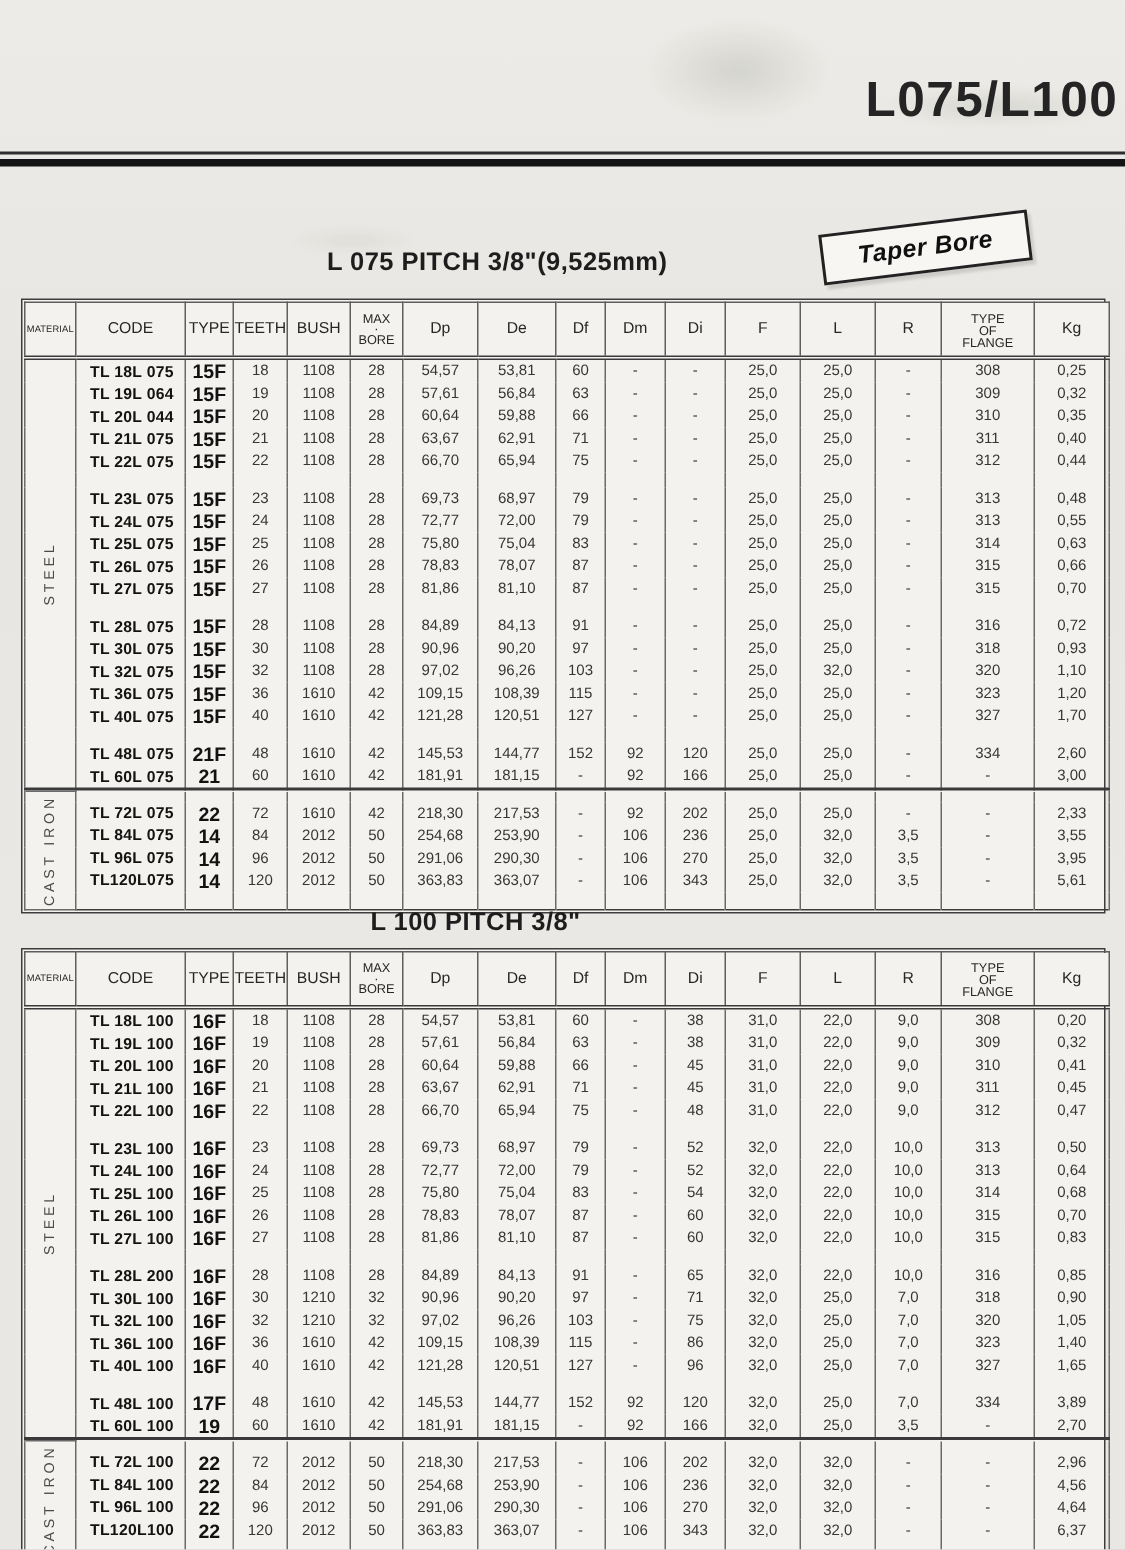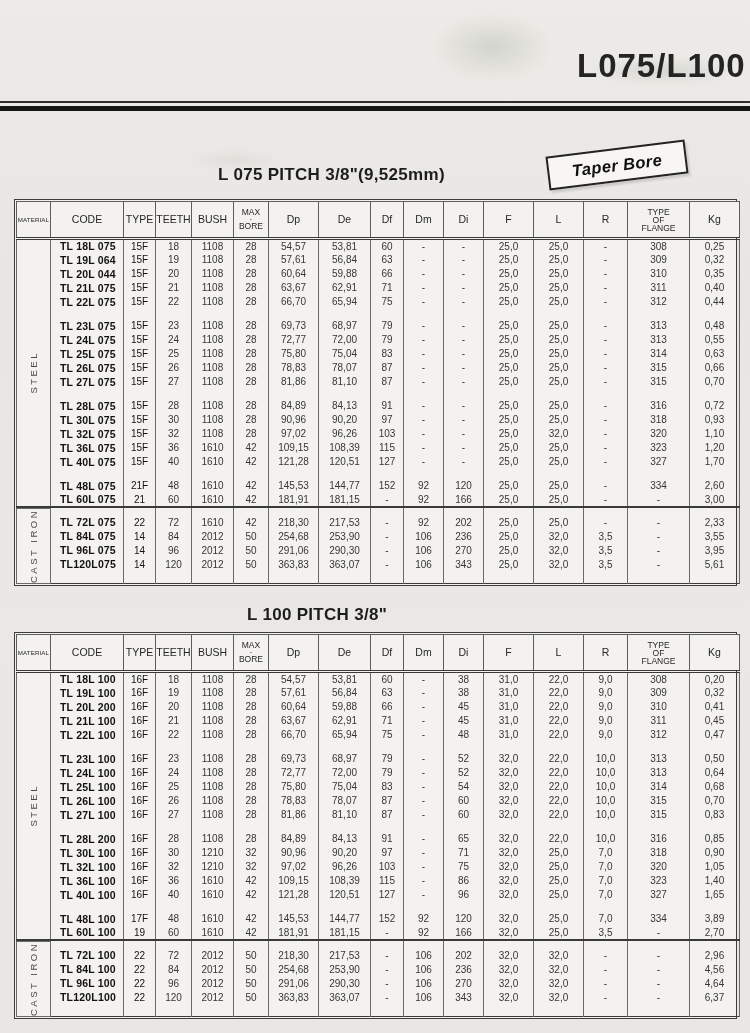--- a/index.html
+++ b/index.html
@@ -54,21 +54,21 @@
   .cat-table th.h-material { font-size:6.2px; letter-spacing:0.1px; }
   .cat-table th.h-maxbore { line-height:7px; font-size:8.5px; }
   .cat-table th.h-flange  { line-height:8px; font-size:8.5px; }
   .cat-table td { border-left:1px solid #6a6a6a; border-right:1px solid #6a6a6a;
     border-top:none; border-bottom:none;
     text-align:center; vertical-align:middle; padding:0;
     font-size:10px; color:#363636; overflow:hidden; white-space:nowrap; }
   .cat-table tr.data { height:14px; }
   .cat-table td.c0 { font-weight:bold; color:#121212; text-align:left;
     padding-left:9px; font-size:10.5px; letter-spacing:0.2px; }
-  .cat-table td.c1 { font-weight:normal; color:#121212; font-size:10px; }
+  .cat-table td.c1 { font-weight:bold; color:#121212; font-size:13px; }
   .cat-table td.material-cell { border:1px solid #6a6a6a; }
   .vtext { writing-mode:vertical-rl; transform:rotate(180deg); margin:0 auto;
     font-size:9.5px; letter-spacing:2.5px; color:#4a4a4a; }
   .cat-table tr.hsep td { border-top:2px solid #3a3a3a; height:0; padding:0; line-height:0; }
   .cat-table tr.spacer td { padding:0; }
 </style>
 </head>
 <body>
 
 <div class="page">
@@ -658,21 +658,21 @@
             <td class="c7">63</td>
             <td class="c8">-</td>
             <td class="c9">38</td>
             <td class="c10">31,0</td>
             <td class="c11">22,0</td>
             <td class="c12">9,0</td>
             <td class="c13">309</td>
             <td class="c14">0,32</td>
           </tr>
           <tr class="data">
-            <td class="c0">TL 20L 200</td>
+            <td class="c0">TL 20L 100</td>
             <td class="c1">16F</td>
             <td class="c2">20</td>
             <td class="c3">1108</td>
             <td class="c4">28</td>
             <td class="c5">60,64</td>
             <td class="c6">59,88</td>
             <td class="c7">66</td>
             <td class="c8">-</td>
             <td class="c9">45</td>
             <td class="c10">31,0</td>

